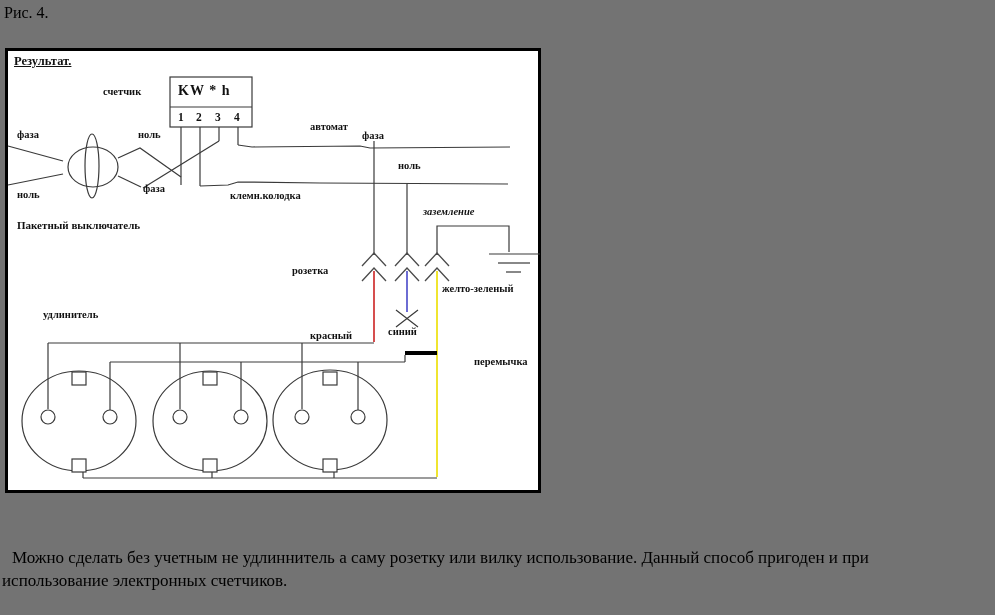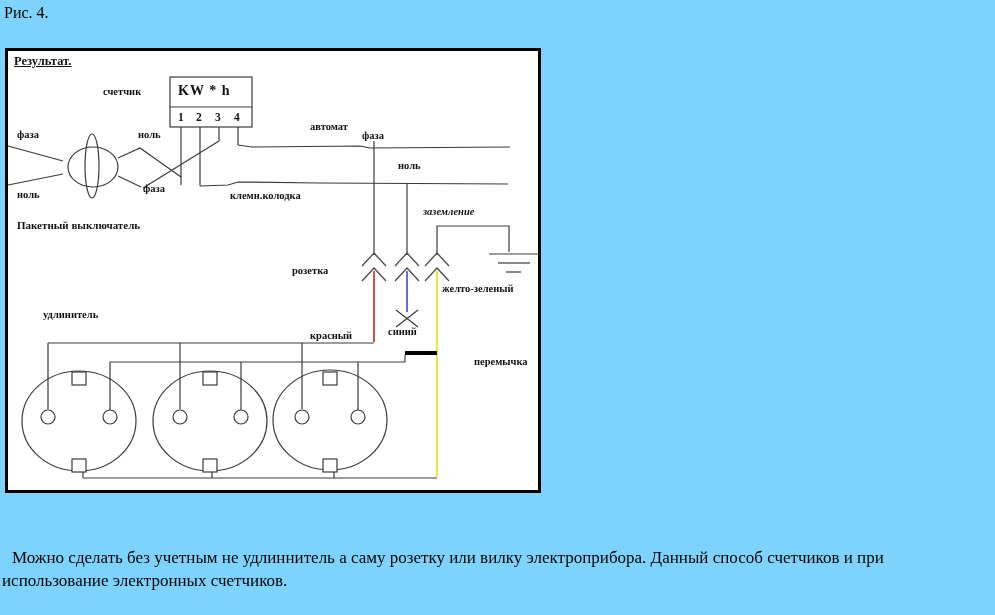--- a/index.html
+++ b/index.html
@@ -1,16 +1,16 @@
 <!DOCTYPE html>
 <html><head>
 <meta charset="utf-8">
 <style>
   html,body{margin:0;padding:0;background:#fff;}
-  .page{position:relative;width:995px;height:615px;background:#7dd3fc;overflow:hidden;
+  .page{position:relative;width:995px;height:615px;background:#737373;overflow:hidden;
         font-family:"Liberation Serif", serif;color:#000;}
   .fig-caption{position:absolute;left:4px;top:4px;font-size:16px;color:#000;}
   .diagram-box{position:absolute;left:5px;top:48px;width:536px;height:445px;
                border:3px solid #000;box-sizing:border-box;background:#fff;}
   svg.wires{position:absolute;left:0;top:0;pointer-events:none;}
   .lbl{position:absolute;font-family:"Liberation Serif", serif;font-weight:bold;
        font-size:10.5px;color:#111;white-space:nowrap;line-height:1;}
   .lbl-title{font-size:12.5px;}
   .lbl-big{font-size:11px;}
   .lbl-kwh{font-size:14px;letter-spacing:1px;}
@@ -129,17 +129,17 @@
   <div class="lbl" style="left:398px;top:161px;">ноль</div>
   <div class="lbl" style="left:423px;top:207px;font-style:italic;">заземление</div>
   <div class="lbl" style="left:292px;top:266px;">розетка</div>
   <div class="lbl" style="left:310px;top:296px;margin-top:35px;">красный</div>
   <div class="lbl" style="left:442px;top:284px;">желто-зеленый</div>
   <div class="lbl" style="left:388px;top:327px;text-align:right;">синий</div>
   <div class="lbl" style="left:443px;top:357px;margin-left:31px;">перемычка</div>
   <div class="lbl" style="left:43px;top:310px;">удлинитель</div>
 
   <div class="paragraph">
-    <div class="ln1">Можно сделать без учетным не удлиннитель а саму розетку или вилку электроприбора. Данный способ счетчиков и при</div>
+    <div class="ln1">Можно сделать без учетным не удлиннитель а саму розетку или вилку использование. Данный способ пригоден и при</div>
     <div class="ln2">использование электронных счетчиков.</div>
   </div>
 
 </div>
 
 </body></html>

